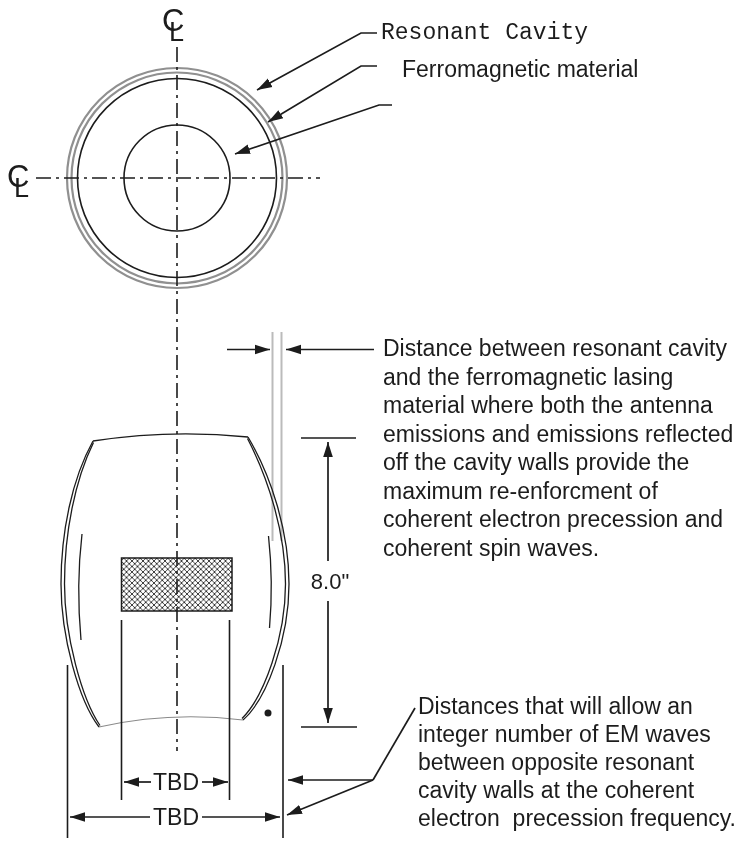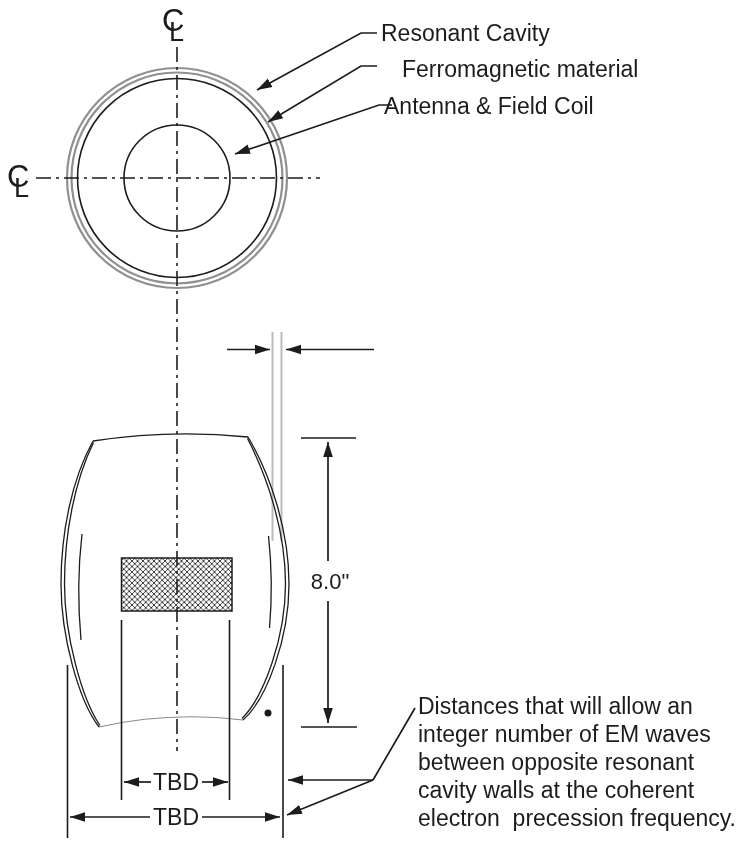--- a/index.html
+++ b/index.html
@@ -107,24 +107,31 @@
       <path d="M150,817 L70,817" class="ln-dim" marker-end="url(#arrow)"></path>
       <path d="M202,817 L280,817" class="ln-dim" marker-end="url(#arrow)"></path>
       <text x="176" y="825" font-size="23" text-anchor="middle" class="svgtxt">TBD</text>
 
       <path d="M415,708 L373,780" class="ln-dim"></path>
       <path d="M373,780 L288,780" class="ln-dim" marker-end="url(#arrow)"></path>
       <path d="M373,780 L287,815" class="ln-dim" marker-end="url(#arrow)"></path>
     </g>
   </svg>
 
-  <div class="lbl" style="left:381px;top:20px;">Resonant Cavity</div>
+  <div class="lbl" style="left:381px;top:20px;font-family:Liberation Mono, monospace;">Resonant Cavity</div>
   <div class="lbl" style="left:381px;top:56px;margin-left:21px;">Ferromagnetic material</div>
-  <div class="lbl" style="left:384px;top:93px;">Antenna &amp; Field Coil</div>
 
+  <div class="txt" style="left:383px;top:334px;width:370px;">Distance between resonant cavity
+and the ferromagnetic lasing
+material where both the antenna
+emissions and emissions reflected
+off the cavity walls provide the
+maximum re-enforcment of
+coherent electron precession and
+coherent spin waves.</div>
 
   <div class="txt" style="left:418px;top:692px;width:345px;line-height:28px;">Distances that will allow an
 integer number of EM waves
 between opposite resonant
 cavity walls at the coherent
 electron  precession frequency.</div>
 
 </div>
 
 </body></html>

